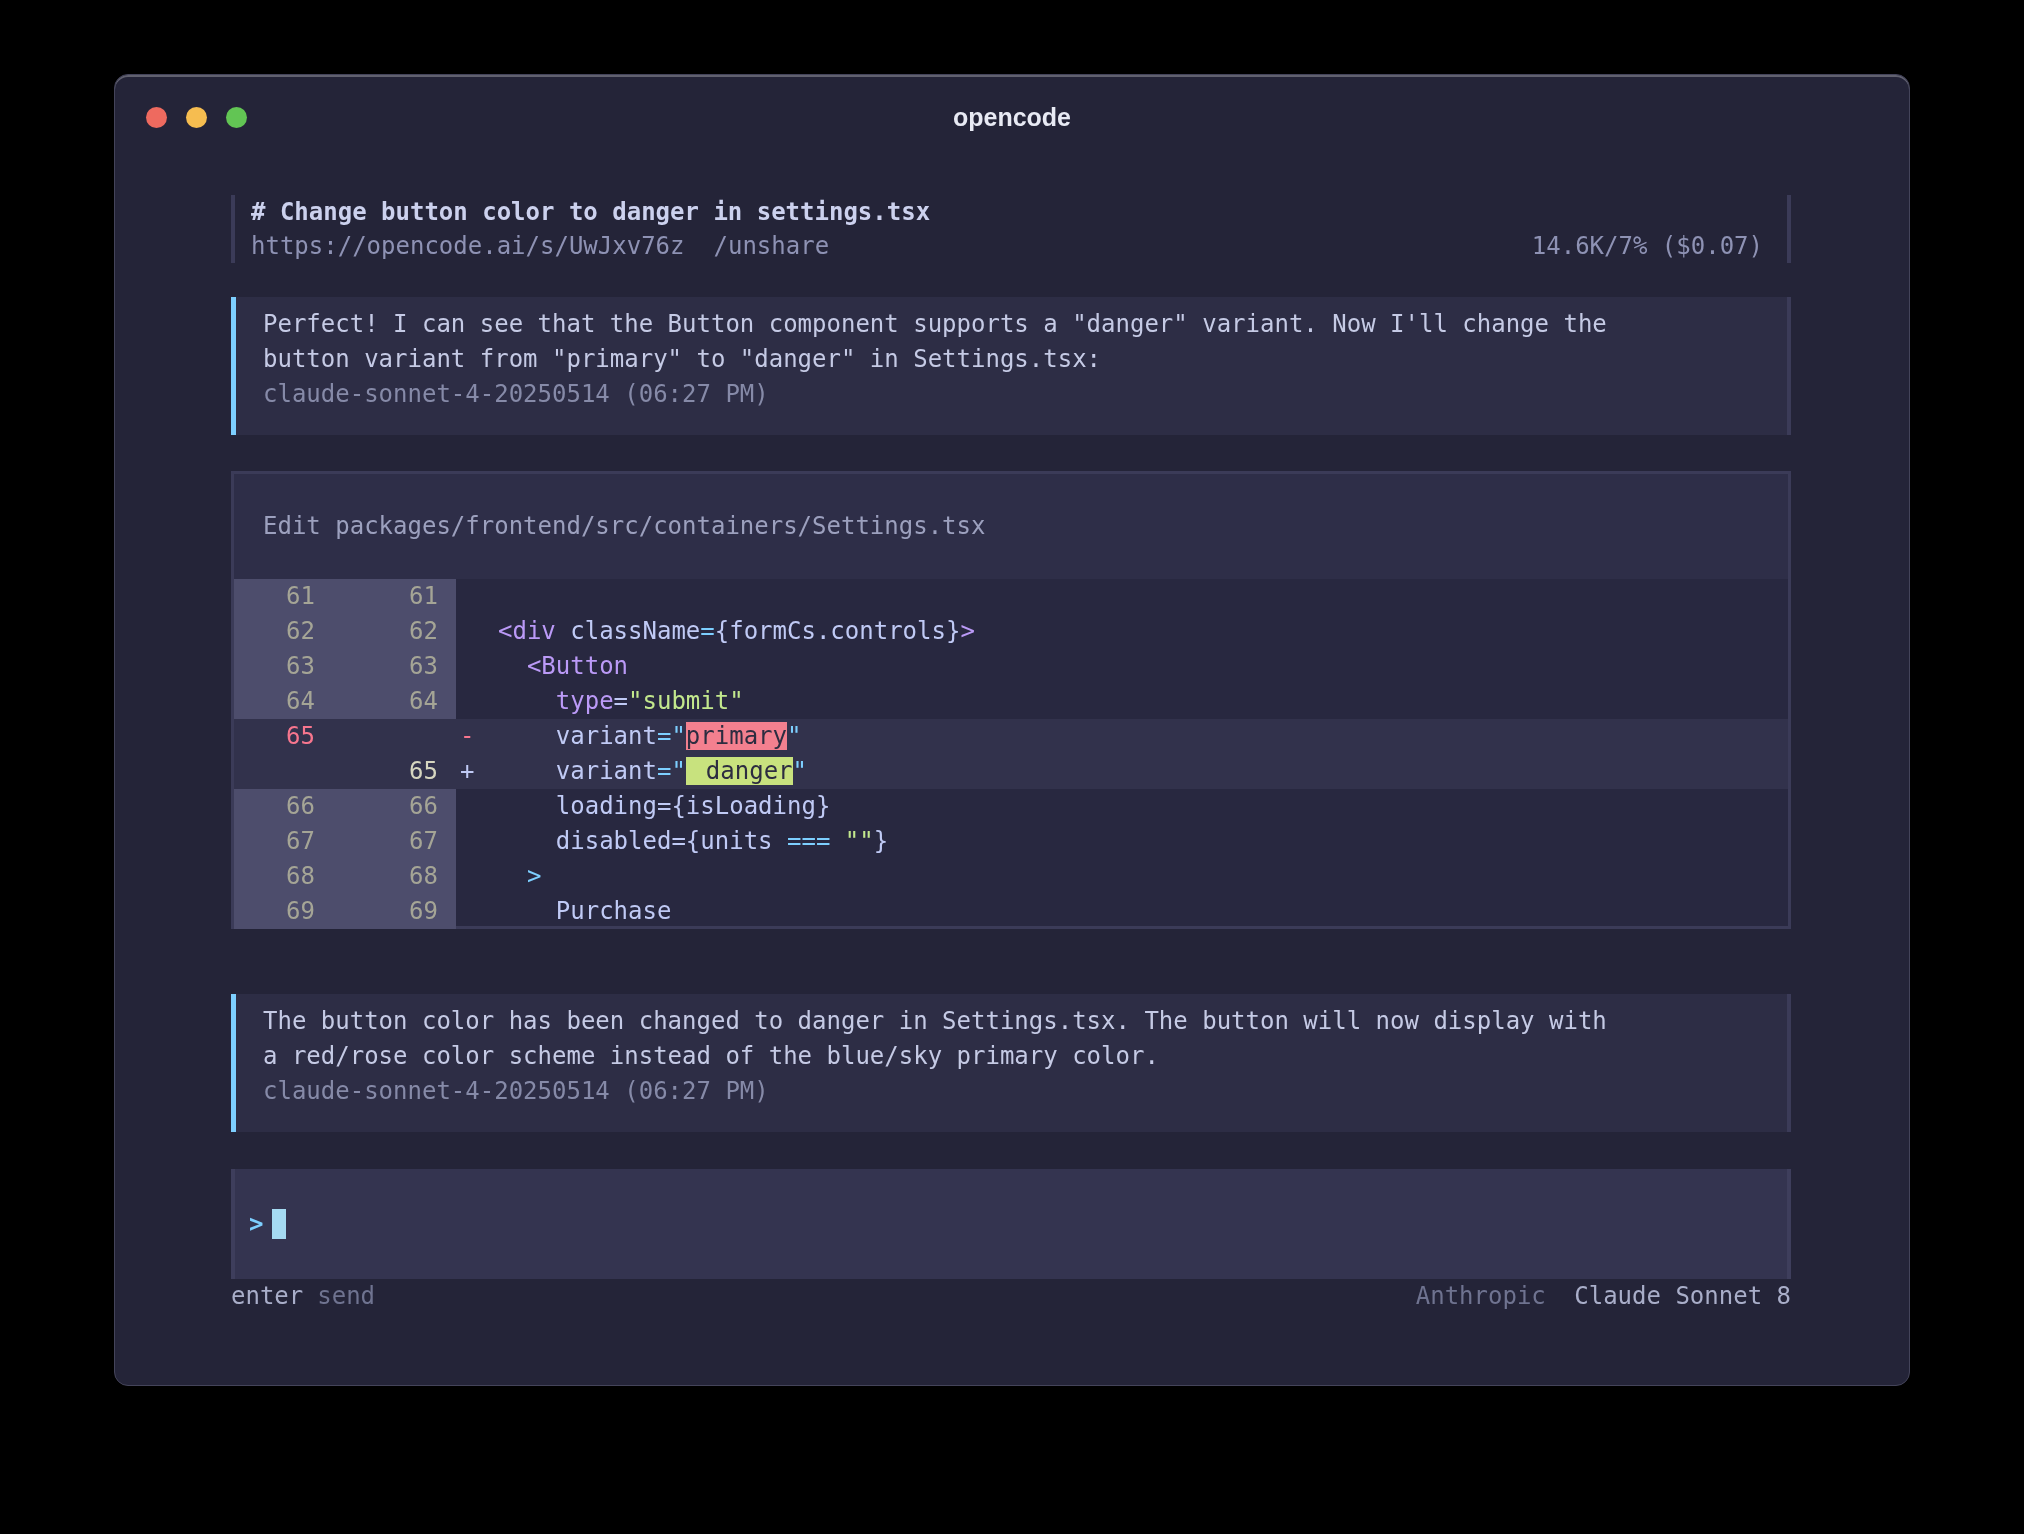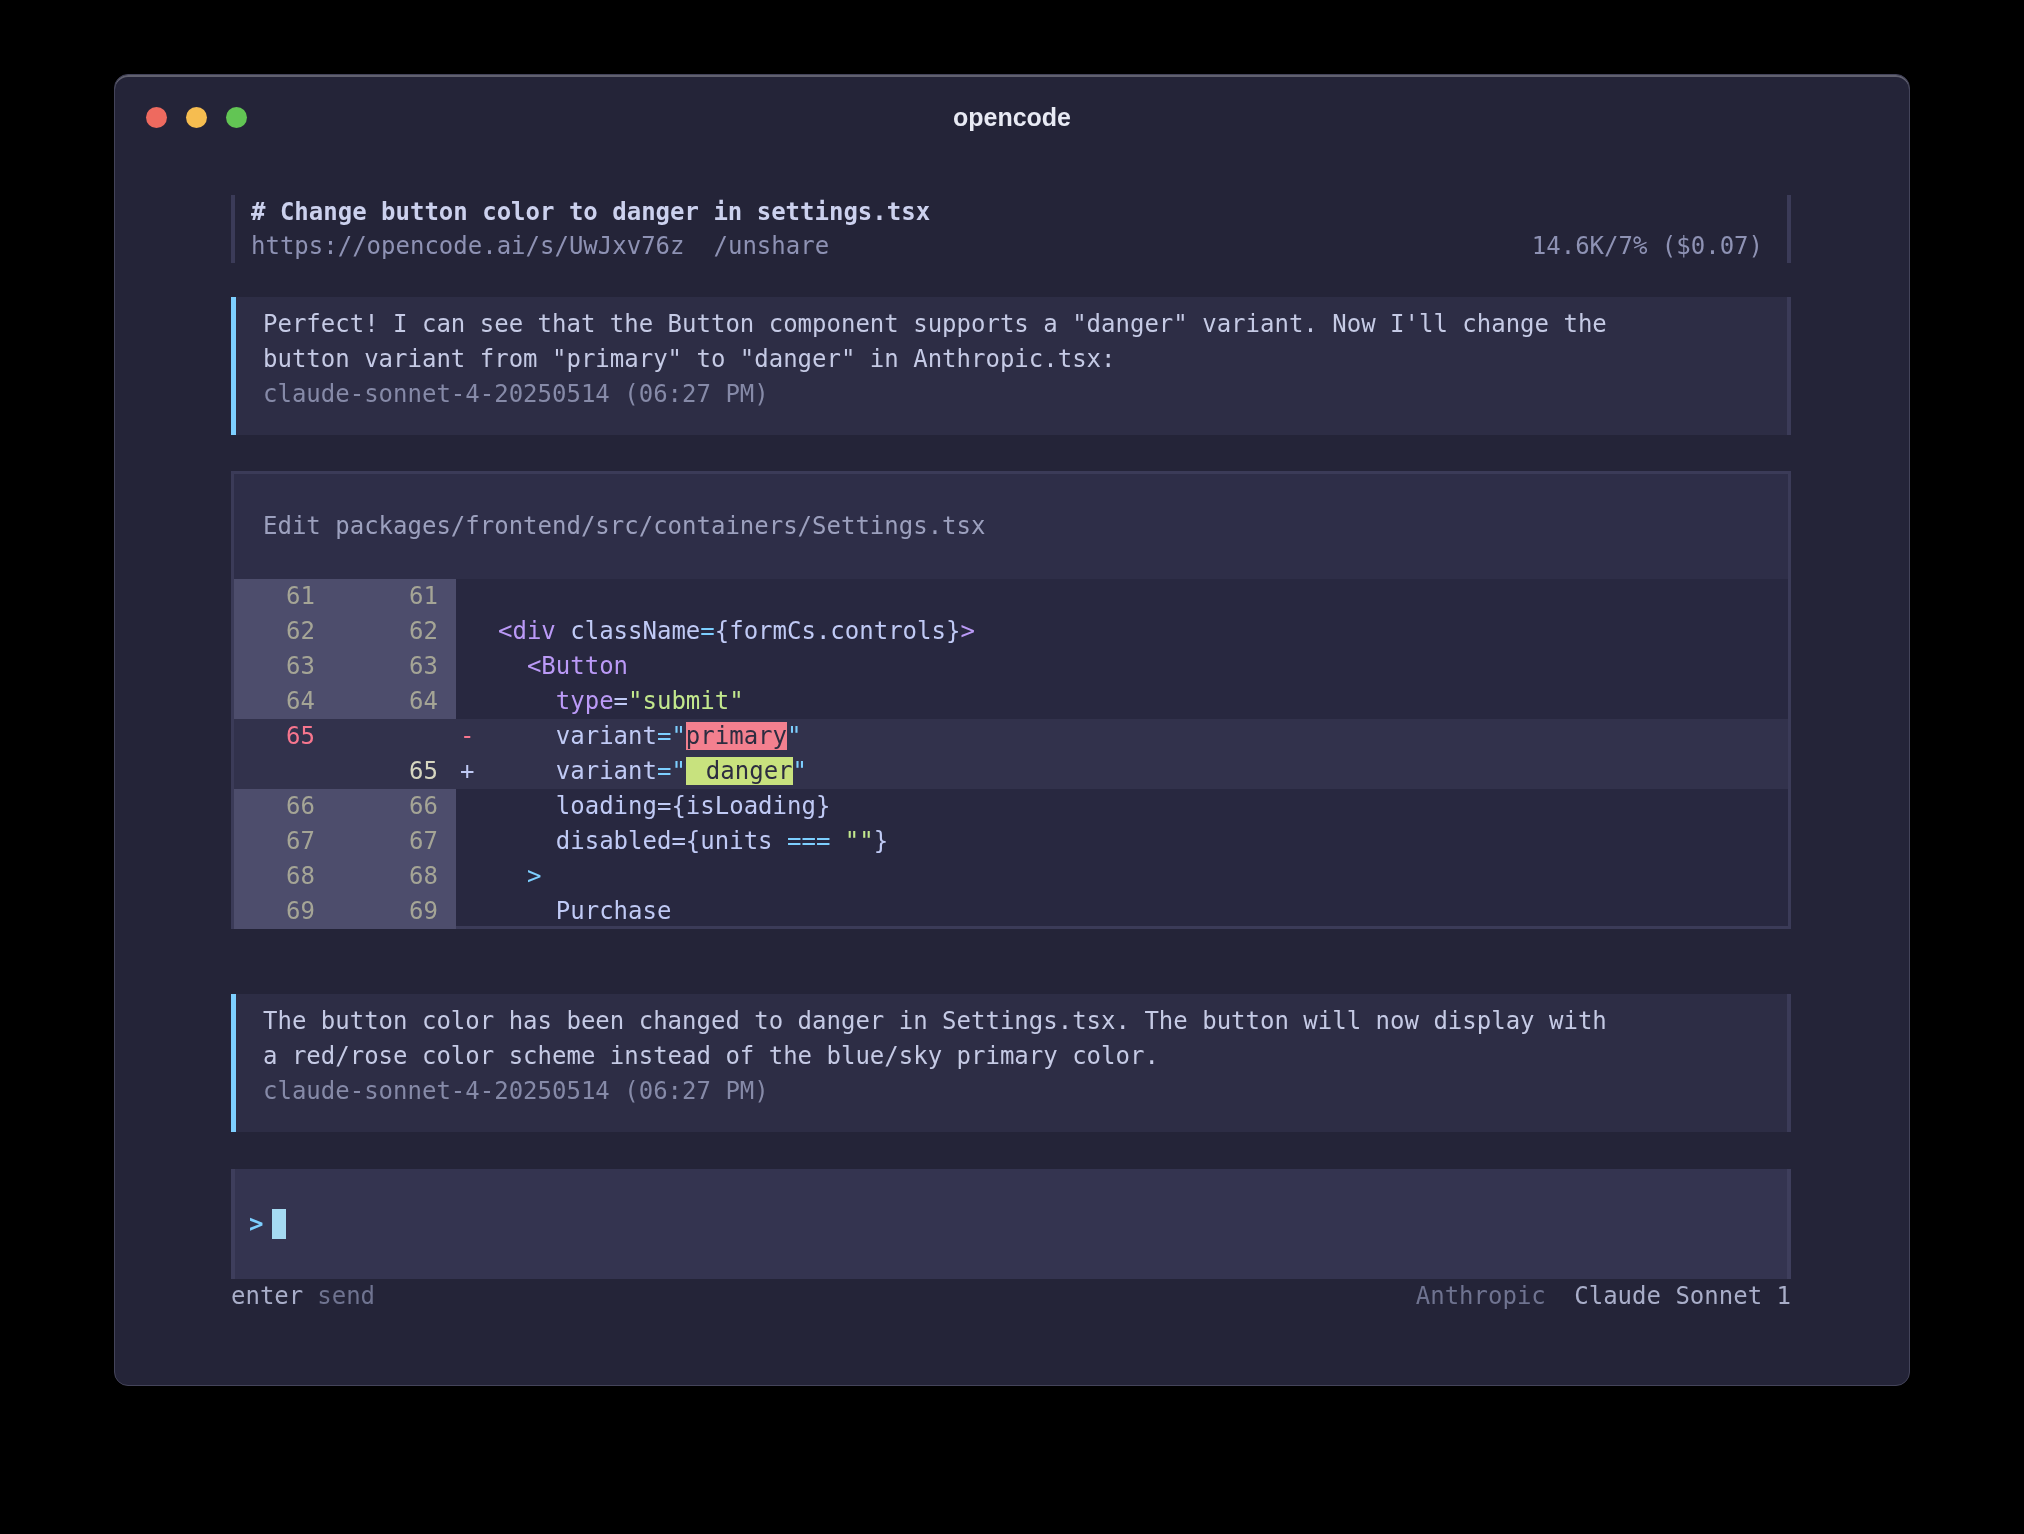--- a/index.html
+++ b/index.html
@@ -127,21 +127,21 @@
     <div class="sh-title"># Change button color to danger in settings.tsx</div>
     <div class="sh-row">
       <span class="sh-url">https://opencode.ai/s/UwJxv76z</span>
       <span class="sh-unshare">/unshare</span>
       <span class="sh-stats">14.6K/7% ($0.07)</span>
     </div>
   </div>
 
   <div class="block message first">
     <div class="msg-text">Perfect! I can see that the Button component supports a "danger" variant. Now I'll change the
-button variant from "primary" to "danger" in Anthropic.tsx:</div>
+button variant from "primary" to "danger" in Settings.tsx:</div>
     <div class="msg-meta">claude-sonnet-4-20250514 (06:27 PM)</div>
   </div>
 
   <div class="block edit-block">
     <div class="edit-title">Edit packages/frontend/src/containers/Settings.tsx</div>
     <div class="diff-table">
         <div class="diff-row context">
           <div class="dn old">61</div>
           <div class="dn new">61</div>
           <div class="dmark"></div>
@@ -213,18 +213,18 @@
   <div class="block input-block">
     <span class="prompt-symbol">&gt;</span>
     <span class="cursor"></span>
   </div>
 
   <div class="block footer-row">
     <span class="hint-key">enter</span>
     <span class="hint-action">send</span>
     <span class="model-info">
       <span class="provider">Anthropic</span>
-      <span class="model-name">Claude Sonnet 1</span>
+      <span class="model-name">Claude Sonnet 8</span>
     </span>
   </div>
 
 
 </div>
 
 </body></html>

